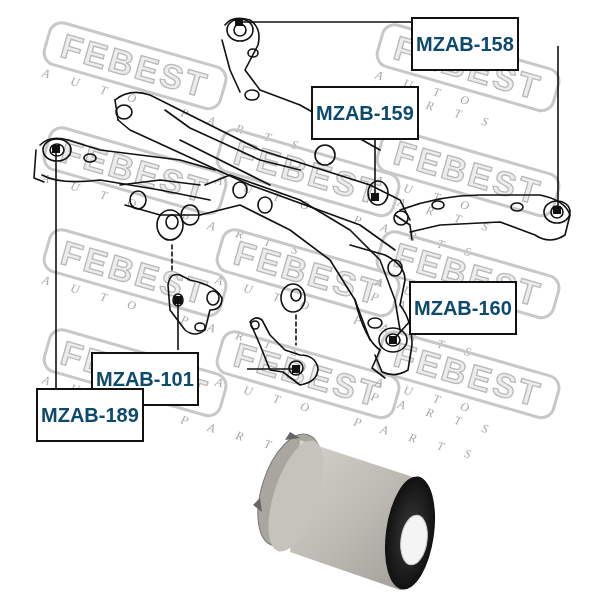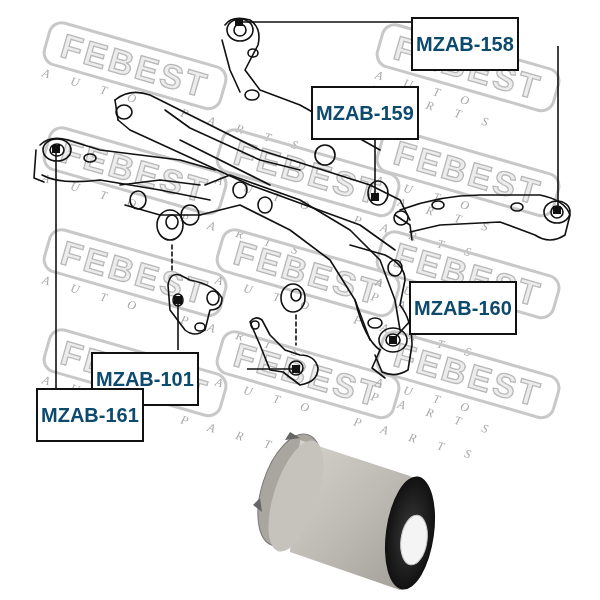--- a/index.html
+++ b/index.html
@@ -154,21 +154,21 @@
       <rect x="174" y="296" width="8" height="8"></rect>
       <rect x="292" y="365" width="8" height="8"></rect>
       <rect x="52" y="145" width="8" height="8"></rect>
     </g>
   </svg>
 
   <div class="label" style="left:411px;top:17px;">MZAB-158</div>
   <div class="label" style="left:311px;top:86px;">MZAB-159</div>
   <div class="label" style="left:409px;top:281px;">MZAB-160</div>
   <div class="label" style="left:91px;top:352px;">MZAB-101</div>
-  <div class="label" style="left:36px;top:388px;">MZAB-161</div>
+  <div class="label" style="left:36px;top:388px;">MZAB-189</div>
 
   <svg width="600" height="600" viewBox="0 0 600 600">
     <defs>
       <linearGradient id="metal" x1="0" y1="0" x2="1" y2="1">
         <stop offset="0" stop-color="#d6d3cd"></stop>
         <stop offset="0.5" stop-color="#bdbab4"></stop>
         <stop offset="1" stop-color="#9d9a94"></stop>
       </linearGradient>
       <radialGradient id="rubber" cx="0.5" cy="0.5" r="0.5">
         <stop offset="0" stop-color="#3a3a3a"></stop>

